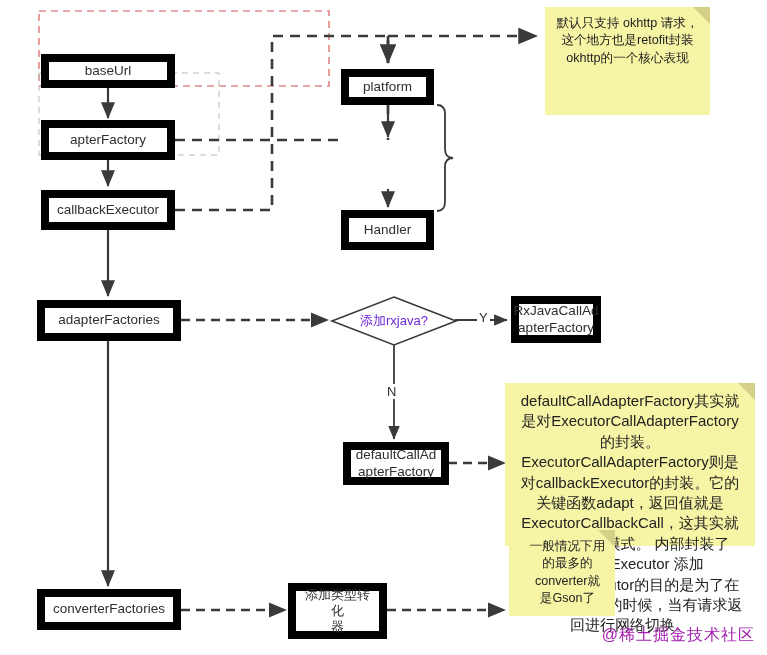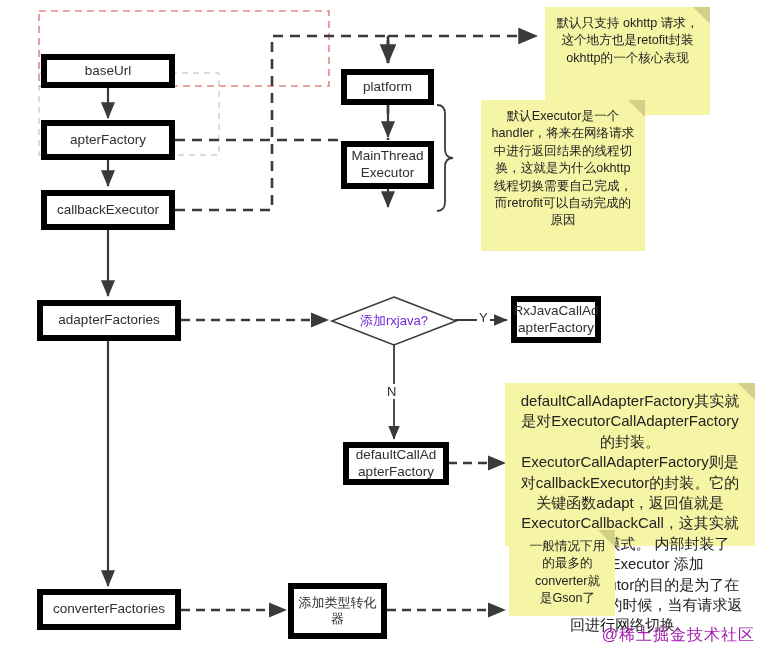--- a/index.html
+++ b/index.html
@@ -20,21 +20,21 @@
   #edges {
     position: absolute;
     left: 0; top: 0;
     width: 767px;
     height: 655px;
     pointer-events: none;
   }
   .node {
     position: absolute;
     box-sizing: border-box;
-    border: 6px solid #000000;
+    border: 8px solid #000000;
     background: #ffffff;
     color: #2f2f2f;
     display: flex;
     align-items: center;
     justify-content: center;
     text-align: center;
     font-size: 13.5px;
     line-height: 1.25;
     z-index: 3;
   }
@@ -160,25 +160,24 @@
   </div>
 
   <div class="node" style="left:37px; top:589px; width:144px; height:41px;">
     <span>converterFactories</span>
   </div>
 
   <div class="node" style="left:341px; top:69px; width:93px; height:36px;">
     <span>platform</span>
   </div>
 
-  <div class="node" style="left:341px; top:141px; width:93px; height:48px; flex-direction:column;">
-    <span>MainThread</span>
-    <span>Executor</span>
-  </div>
-
+
+  <div class="node" style="left:341px; top:210px; width:93px; height:40px;">
+    <span>Handler</span>
+  </div>
 
   <div class="node" style="left:511px; top:296px; width:90px; height:47px; flex-direction:column;">
     <span>RxJavaCallAd</span>
     <span>apterFactory</span>
   </div>
 
   <div class="node" style="left:343px; top:442px; width:106px; height:43px; flex-direction:column;">
     <span>defaultCallAd</span>
     <span>apterFactory</span>
   </div>
@@ -193,24 +192,20 @@
   </div>
 
   <div class="edge-label" style="left:477px; top:310px;">Y</div>
   <div class="edge-label" style="left:385px; top:384px;">N</div>
 
   <div class="note" style="left:545px; top:7px; width:165px; height:108px;">
     <div class="fold"></div>
     <div class="note-text">默认只支持 okhttp 请求，这个地方也是retofit封装okhttp的一个核心表现</div>
   </div>
 
-  <div class="note" style="left:481px; top:100px; width:164px; height:151px;">
-    <div class="fold"></div>
-    <div class="note-text">默认Executor是一个handler，将来在网络请求中进行返回结果的线程切换，这就是为什么okhttp线程切换需要自己完成，而retrofit可以自动完成的原因</div>
-  </div>
 
   <div class="note" style="left:505px; top:383px; width:250px; height:163px; font-size:15px; line-height:1.36;">
     <div class="fold"></div>
     <div class="note-text">defaultCallAdapterFactory其实就是对ExecutorCallAdapterFactory的封装。ExecutorCallAdapterFactory则是对callbackExecutor的封装。它的关键函数adapt，返回值就是ExecutorCallbackCall，这其实就是一个代理模式。 内部封装了callbackExecutor 添加callbackExecutor的目的是为了在执行网络请求的时候，当有请求返回进行网络切换。</div>
   </div>
 
   <div class="note" style="left:509px; top:530px; width:106px; height:86px;padding-left:20px;">
     <div class="fold"></div>
     <div class="note-text">一般情况下用的最多的converter就是Gson了</div>
   </div>

